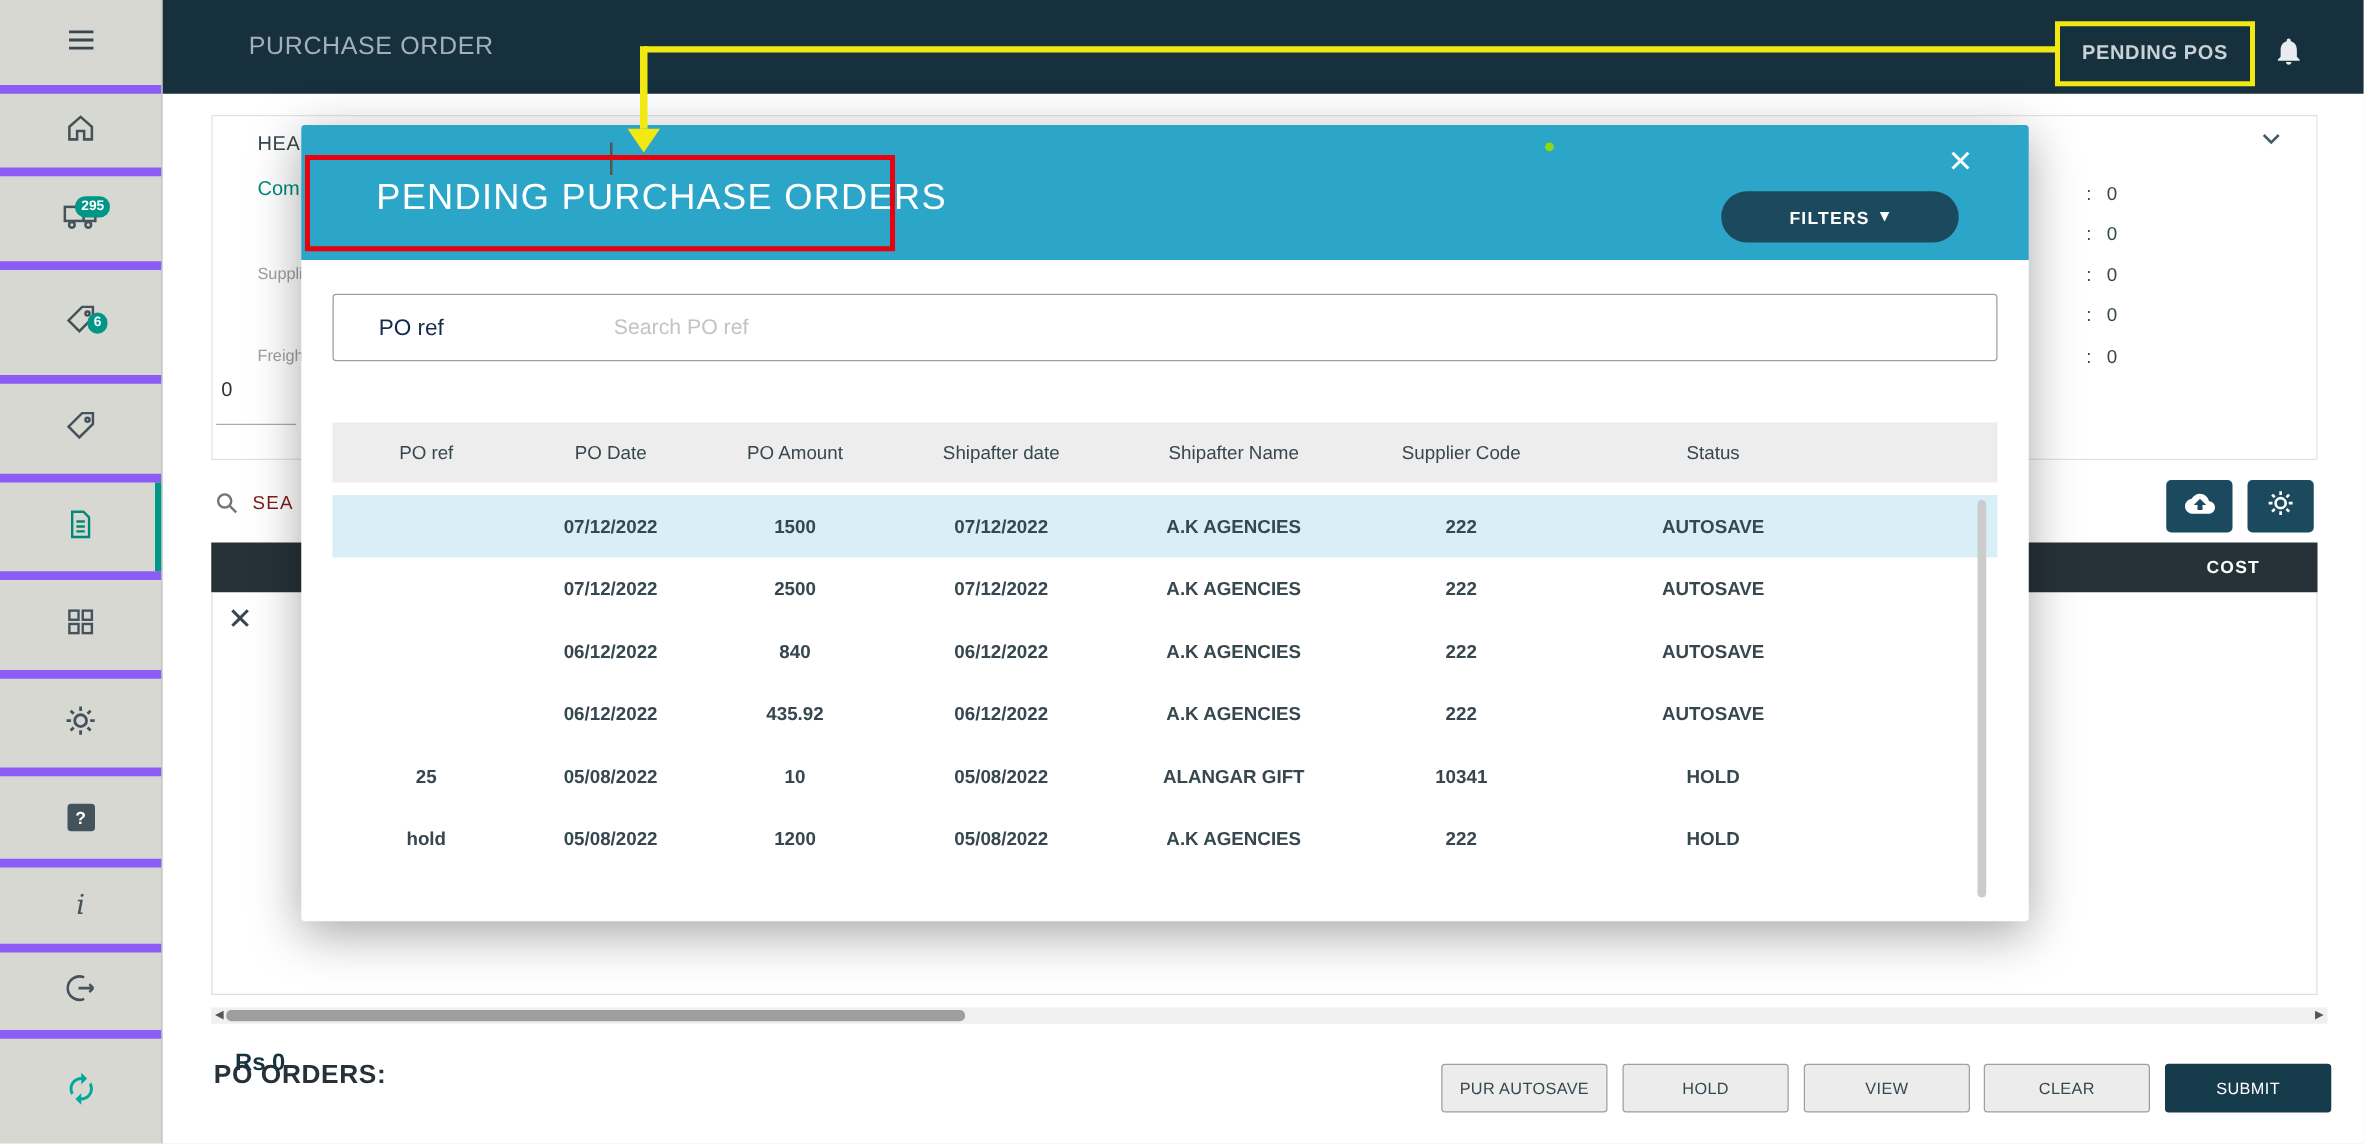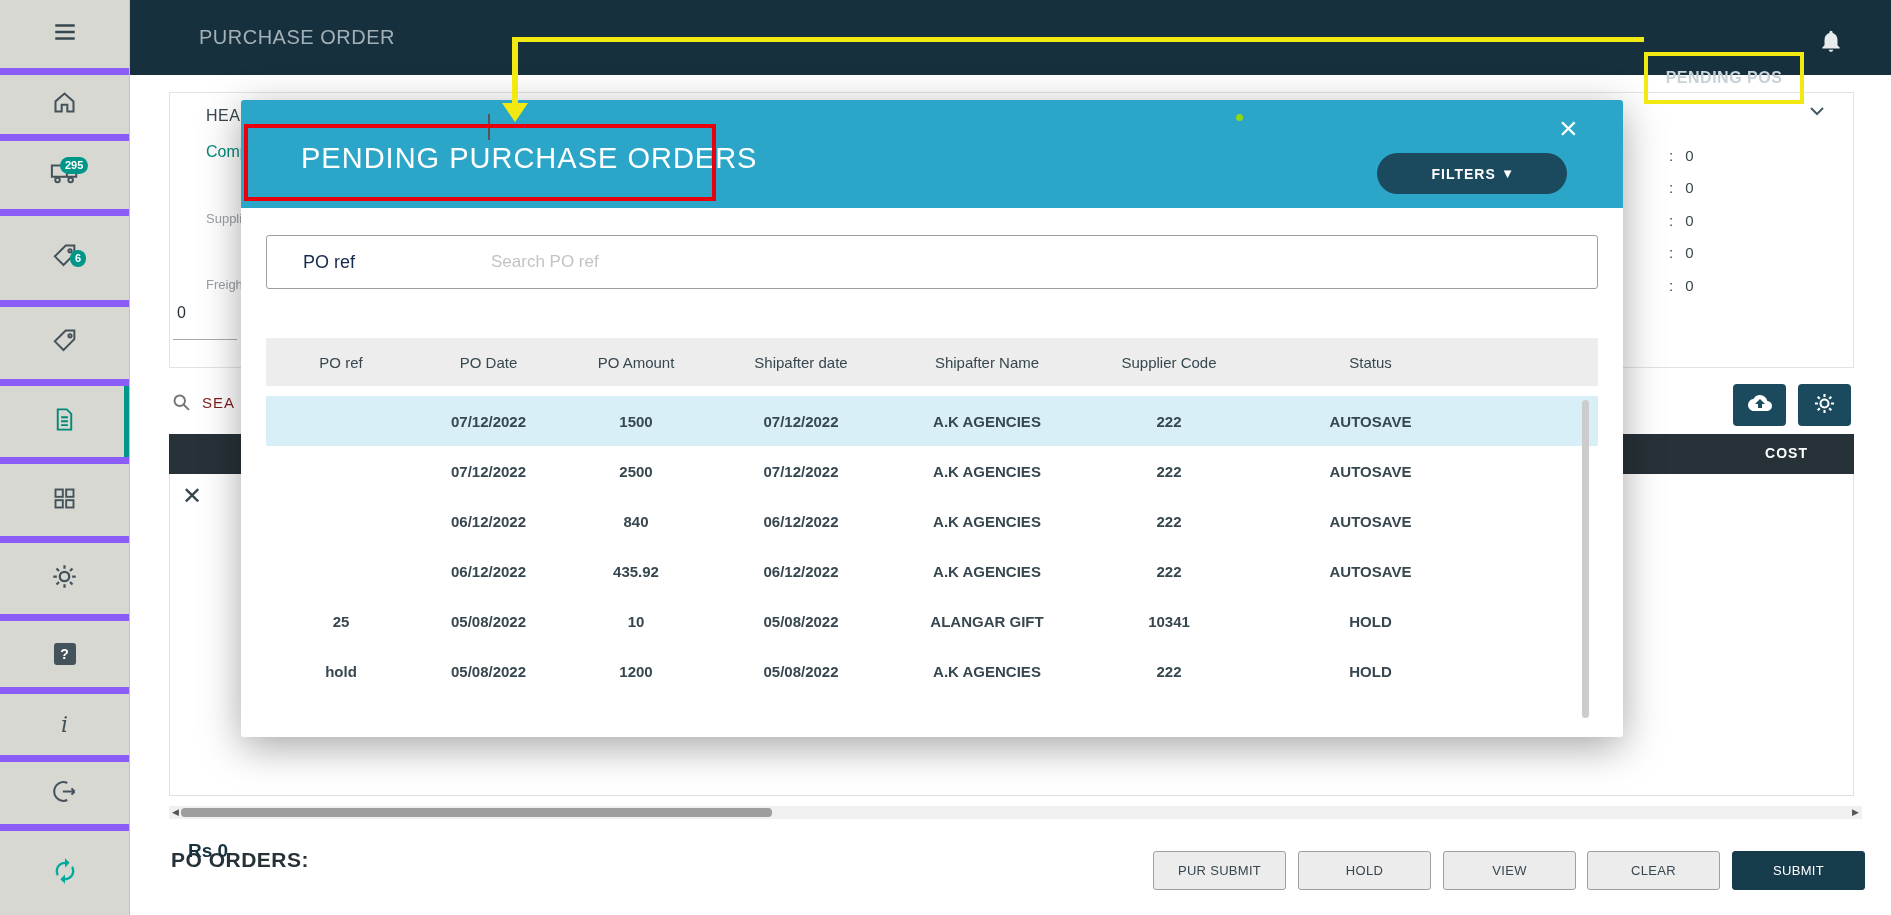--- a/index.html
+++ b/index.html
@@ -11,21 +11,21 @@
   .nav-cell{position:relative;display:flex;align-items:center;justify-content:center;border-bottom:7px solid #8b5cf6;color:#44525b;box-sizing:border-box;cursor:pointer;}
   .nav-cell.last{border-bottom:none;}
   .nav-cell.active{color:#00897b;}
   .active-bar{position:absolute;right:0;top:0;width:5px;height:100%;background:#009688;}
   .badge{position:absolute;background:#009688;color:#fff;font-size:11px;line-height:15px;padding:1px 5px;border-radius:9px;font-weight:bold;}
 
   
   .topbar{position:absolute;left:129px;top:0;width:1762px;height:75px;background:#16313d;z-index:1;}
   .topbar-title{position:absolute;left:199px;top:26px;font-size:20px;letter-spacing:.5px;color:#a4b0b7;z-index:2;}
   .bell{position:absolute;left:1818px;top:28px;color:#e8ecee;z-index:2;cursor:pointer;}
-  .pending-wrap{position:absolute;left:1644px;top:17px;width:160px;height:52px;border:4px solid #f2e913;box-sizing:border-box;display:flex;align-items:center;justify-content:center;z-index:61;margin-top:35px;}
+  .pending-wrap{position:absolute;left:1644px;top:17px;width:160px;height:52px;border:4px solid #f2e913;box-sizing:border-box;display:flex;align-items:center;justify-content:center;z-index:61;}
   .pending-btn{color:#c9d2d7;font-size:16px;font-weight:600;letter-spacing:.5px;cursor:pointer;}
 
   
   .panel{position:absolute;left:169px;top:92px;width:1685px;height:276px;border:1px solid #e3e3e3;background:#fff;box-sizing:border-box;z-index:1;}
   .sec-title{position:absolute;left:36px;top:14px;font-size:16px;font-weight:500;color:#37474f;letter-spacing:.5px;}
   .chev{position:absolute;right:24px;top:6px;color:#455a64;cursor:pointer;}
   .lbl-teal{position:absolute;left:36px;top:50px;font-size:16px;color:#00897b;}
   .lbl-sm{position:absolute;left:36px;font-size:13px;color:#9aa0a5;}
   .sum-val{position:absolute;left:1499px;font-size:15px;color:#37474f;word-spacing:8px;}
   .freight-val{position:absolute;left:7px;top:211px;font-size:16px;color:#263238;}
@@ -242,21 +242,21 @@
 
   <div class="hscroll">
     <span class="harrow" style="left:3px">◀</span>
     <span class="harrow" style="right:3px">▶</span>
     <div class="hthumb"></div>
   </div>
 
   <div class="po-amt">PO ORDERS:</div>
   <div class="po-rs">Rs 0</div>
 
-  <div class="act-btn" style="left:1153px">PUR SUBMIT</div>
+  <div class="act-btn" style="left:1153px">PUR AUTOSAVE</div>
   <div class="act-btn" style="left:1298px">HOLD</div>
   <div class="act-btn" style="left:1443px">VIEW</div>
   <div class="act-btn" style="left:1587px">CLEAR</div>
   <div class="act-btn dark" style="left:1732px">SUBMIT</div>
 
   <div class="pending-wrap" style="pointer-events:none">
     <span class="pending-btn" style="pointer-events:auto">PENDING POS</span>
   </div>
 
   <div class="modal">

